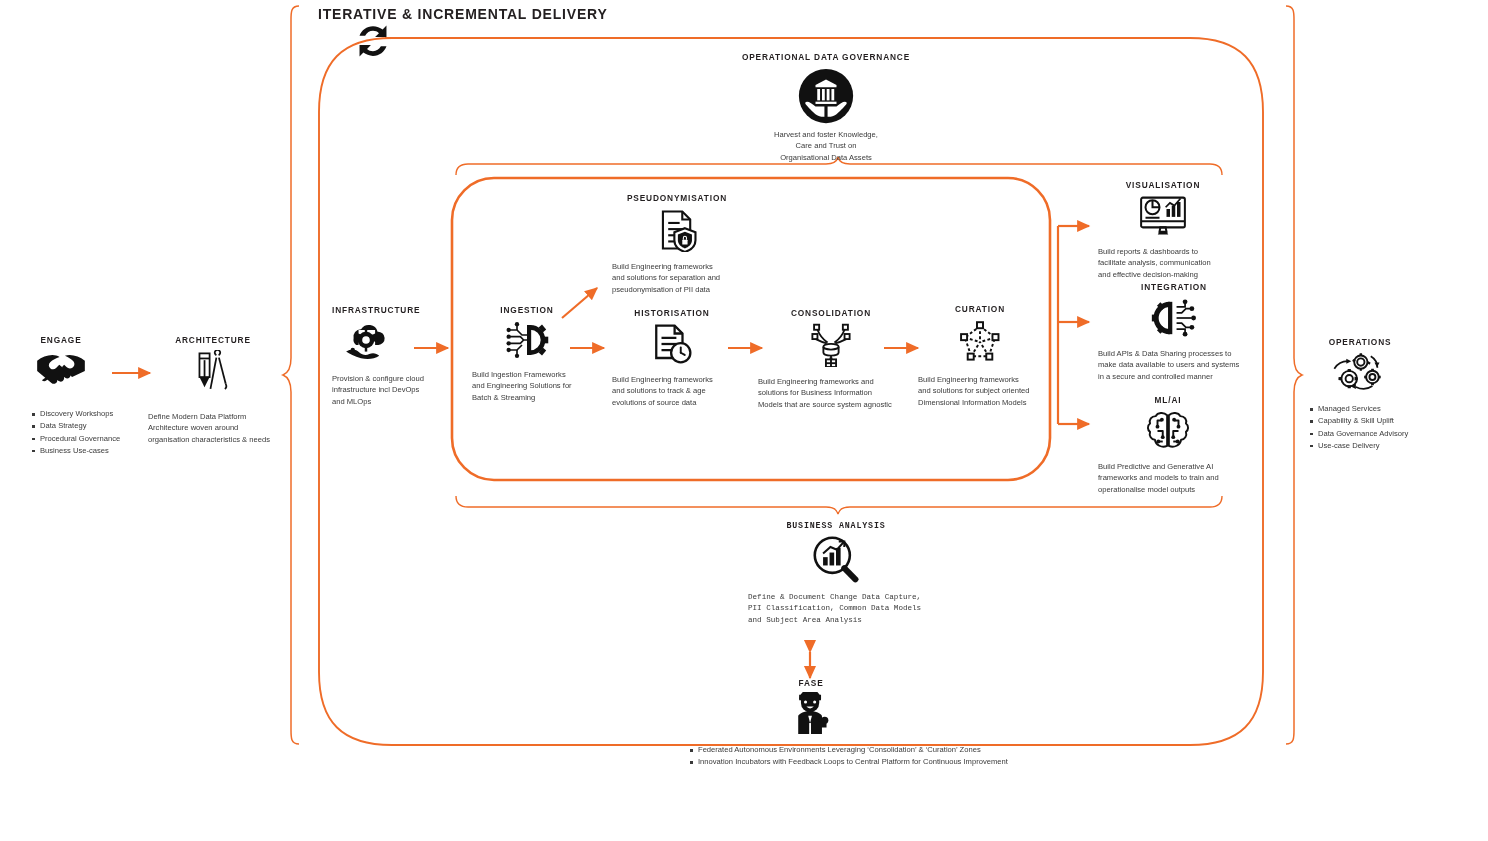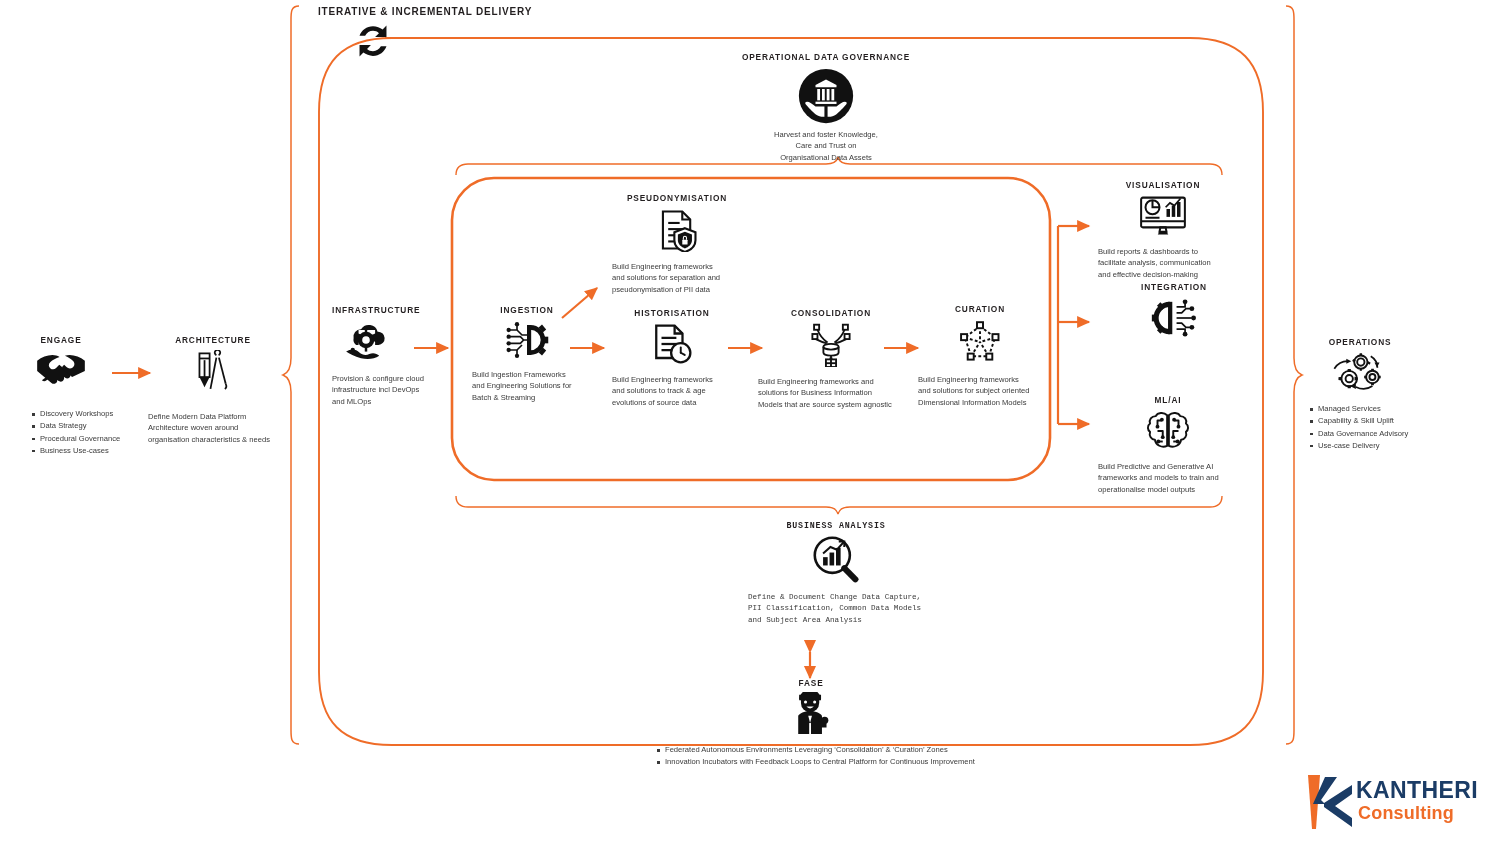--- a/index.html
+++ b/index.html
@@ -10,21 +10,21 @@
   .node{position:absolute;}
   .ttl{font-size:8.3px;font-weight:700;letter-spacing:.85px;text-align:center;
        color:#231f20;line-height:1.2;white-space:nowrap;}
   .desc{font-size:7.6px;line-height:1.5;color:#3a3a3a;}
   ul.bul{margin:0;padding:0 0 0 12px;list-style:none;}
   ul.bul li{font-size:7.6px;line-height:1.62;color:#3a3a3a;position:relative;}
   ul.bul li:before{content:"";position:absolute;left:-8px;top:5px;width:2.6px;height:2.6px;
        background:#3a3a3a;border-radius:0;}
   .ic{display:block;margin:0 auto;}
   .iconwrap{display:flex;justify-content:center;align-items:center;}
-  .lbl-sm{font-size:10px;font-weight:700;letter-spacing:.8px;}
+  .lbl-sm{font-size:14px;font-weight:700;letter-spacing:.8px;}
   
   #logo{position:absolute;left:1300px;top:770px;width:170px;height:62px;}
   .logotxt{position:absolute;font-weight:700;}
   #logo .kan{left:56px;top:7px;font-size:23px;letter-spacing:.4px;color:#1b3c66;}
   #logo .con{left:58px;top:33px;font-size:18px;letter-spacing:.2px;color:#ef6c28;}
 </style>
 </head>
 <body>
 
 <div id="canvas">
@@ -407,20 +407,25 @@
         </g>
         <g fill="#111">
           <circle cx="40" cy="5" r="2.8"></circle>
             <circle cx="48" cy="13" r="2.8"></circle>
           <circle cx="50" cy="24" r="2.8"></circle>
             <circle cx="48" cy="35" r="2.8"></circle>
           <circle cx="40" cy="43" r="2.8"></circle>
         </g>
       </svg>
     </div>
+    <div class="desc" style="margin-top:9px;">
+      <div>Build APIs &amp; Data Sharing processes to</div>
+      <div>make data available to users and systems</div>
+      <div>in a secure and controlled manner</div>
+    </div>
   </div>
 
   <div class="node" style="left:1098px;top:396px;width:140px;">
     <div class="ttl">ML/AI</div>
     <div class="iconwrap" style="margin-top:4px;">
       <svg width="44" height="42" viewBox="0 0 50 48">
         <g fill="none" stroke="#111" stroke-width="2.2" stroke-linejoin="round">
           <path d="M24 6 C20 2 13 3 11 7 C6 7 3 11 4.5 15.5 C1 18 1.5 23 4.5 25
                    C3 29.5 6 34 10 34 C11 40 18 44 24 41 Z"></path>
           <path d="M26 6 C30 2 37 3 39 7 C44 7 47 11 45.5 15.5 C49 18 48.5 23 45.5 25
@@ -489,21 +494,21 @@
         <g fill="#fff">
           <circle cx="18" cy="11" r="1.7"></circle>
           <circle cx="28" cy="11" r="1.7"></circle>
           <path d="M19 16 a5 5 0 0 0 8 0 Z"></path>
           <path d="M21 26 l4 0 l-2 8 Z"></path>
           <rect x="22" y="34" width="2" height="12"></rect>
         </g>
       </svg>
     </div>
   </div>
-  <ul class="bul" style="position:absolute;left:653px;top:744px;width:480px;">
+  <ul class="bul" style="position:absolute;left:686px;top:744px;width:480px;">
     <li>Federated Autonomous Environments Leveraging ‘Consolidation’ &amp; ‘Curation’ Zones</li>
     <li>Innovation Incubators with Feedback Loops to Central Platform for Continuous Improvement</li>
   </ul>
 
   <div class="node" style="left:1300px;top:338px;width:120px;">
     <div class="ttl">OPERATIONS</div>
     <div class="iconwrap" style="margin-top:4px;">
       <svg width="58" height="40" viewBox="0 0 70 48">
         <g fill="none" stroke="#111" stroke-width="2.3">
           <path d="M36 5 m-8 0 a8 8 0 1 0 16 0 a8 8 0 1 0 -16 0" transform="translate(0,7)"></path>
@@ -541,25 +546,14 @@
       </svg>
     </div>
     <ul class="bul" style="margin-top:11px;margin-left:6px;">
       <li>Managed Services</li>
       <li>Capability &amp; Skill Uplift</li>
       <li>Data Governance Advisory</li>
       <li>Use-case Delivery</li>
     </ul>
   </div>
 
-  <div id="logo">
-    <svg width="54" height="58" viewBox="0 0 54 58" style="position:absolute;left:0;top:3px;">
-      <path d="M8 2 L20 2 L16 56 L12 56 Z" fill="#ef6c28"></path>
-      <path d="M24 3 L36 3 L20 28 L36 53 L24 53 L10 28 Z" fill="#1b3c66" opacity="0"></path>
-      <path d="M25 4 L37 4 L21 27 L25 31 L13 31 Z" fill="#1b3c66"></path>
-      <path d="M22 28 L34 28 L50 12 L50 22 L31 38 Z" fill="#1b3c66" opacity="0"></path>
-      <path d="M24 30 L52 12 L52 21 L35 33 L52 45 L52 54 L24 34 Z" fill="#1b3c66"></path>
-    </svg>
-    <div class="logotxt kan">KANTHERI</div>
-    <div class="logotxt con">Consulting</div>
-  </div>
 
 </div>
 
 </body></html>

